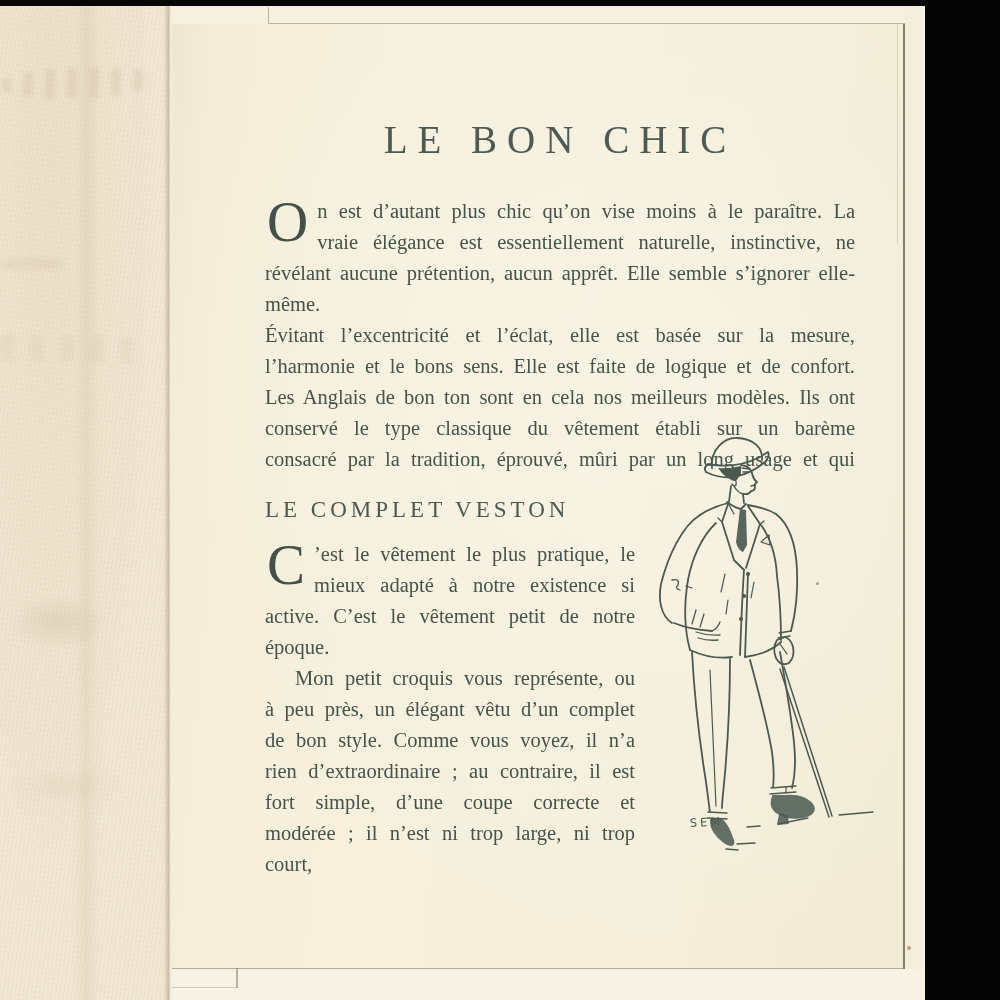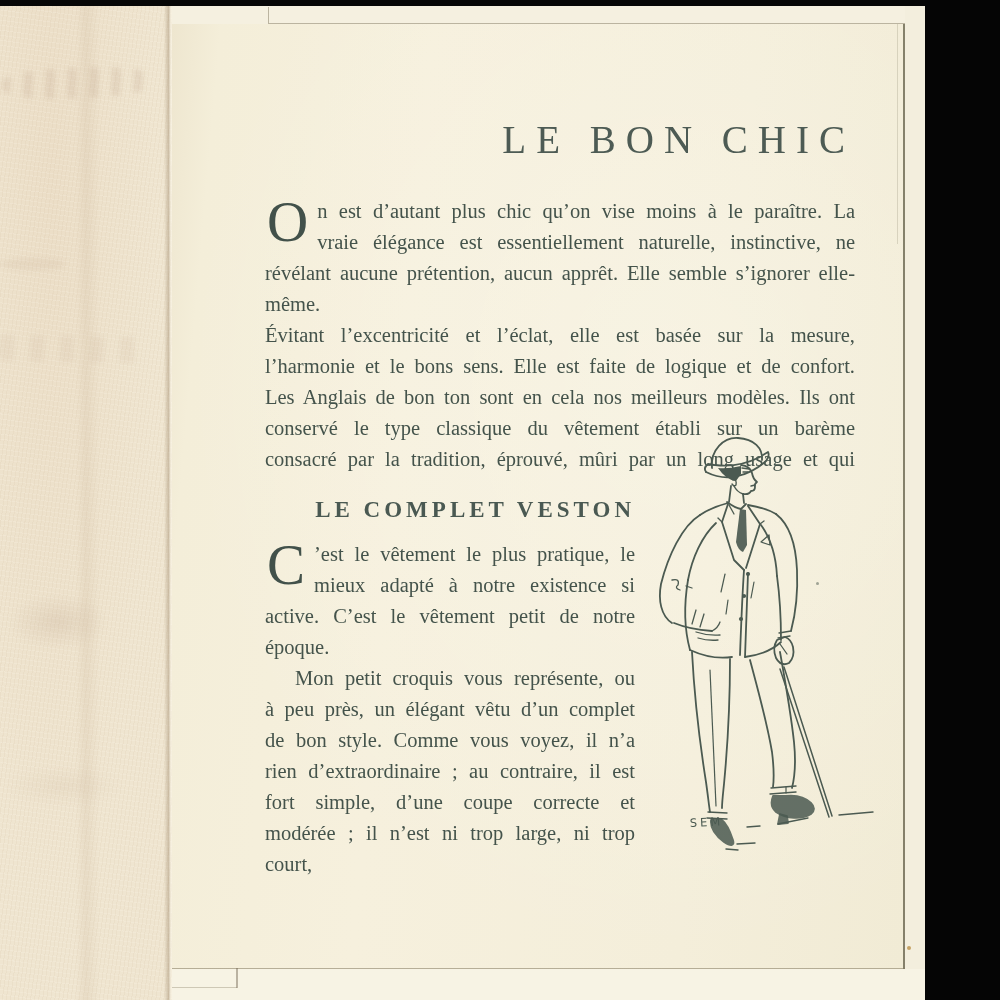--- a/index.html
+++ b/index.html
@@ -65,37 +65,37 @@
   .speck.b{left:907px;top:946px;width:4px;height:4px;background:rgba(176,130,50,.7);}
 
   
   .content{
     position:absolute;left:93px;top:0;width:590px;
     color:#44534b;
   }
   .title{
     margin:94px 0 0 0;
     font-size:39px;line-height:44px;font-weight:normal;
-    letter-spacing:10px;text-align:right;
+    letter-spacing:10px;text-align:center;
     color:#4d5b54;
   }
   .body{
     margin:0;font-size:20.5px;line-height:31px;
     text-align:justify;word-spacing:3px;
   }
   .p1{margin-top:34px;}
   .p2w{text-align-last:justify;}
   .narrow{width:370px;}
   .dropcap{
     float:left;font-size:57px;line-height:46px;
     padding:3px 9px 0 2px;color:#42514a;
   }
   .subtitle{
-    margin:20px 0 14px 0;font-size:23px;line-height:30px;font-weight:bold;
-    letter-spacing:4px;text-align:right;color:#4a5952;
+    margin:20px 0 14px 0;font-size:23px;line-height:30px;font-weight:normal;
+    letter-spacing:4px;text-align:left;color:#4a5952;
   }
   .indent{text-indent:30px;}
 
   
   .illustration{position:absolute;left:630px;top:424px;width:285px;height:452px;}
   .illustration svg{display:block;}
   .sig{
     font-family:"DejaVu Sans", sans-serif;
     font-size:11.5px;letter-spacing:3px;fill:#4b5a51;
   }

